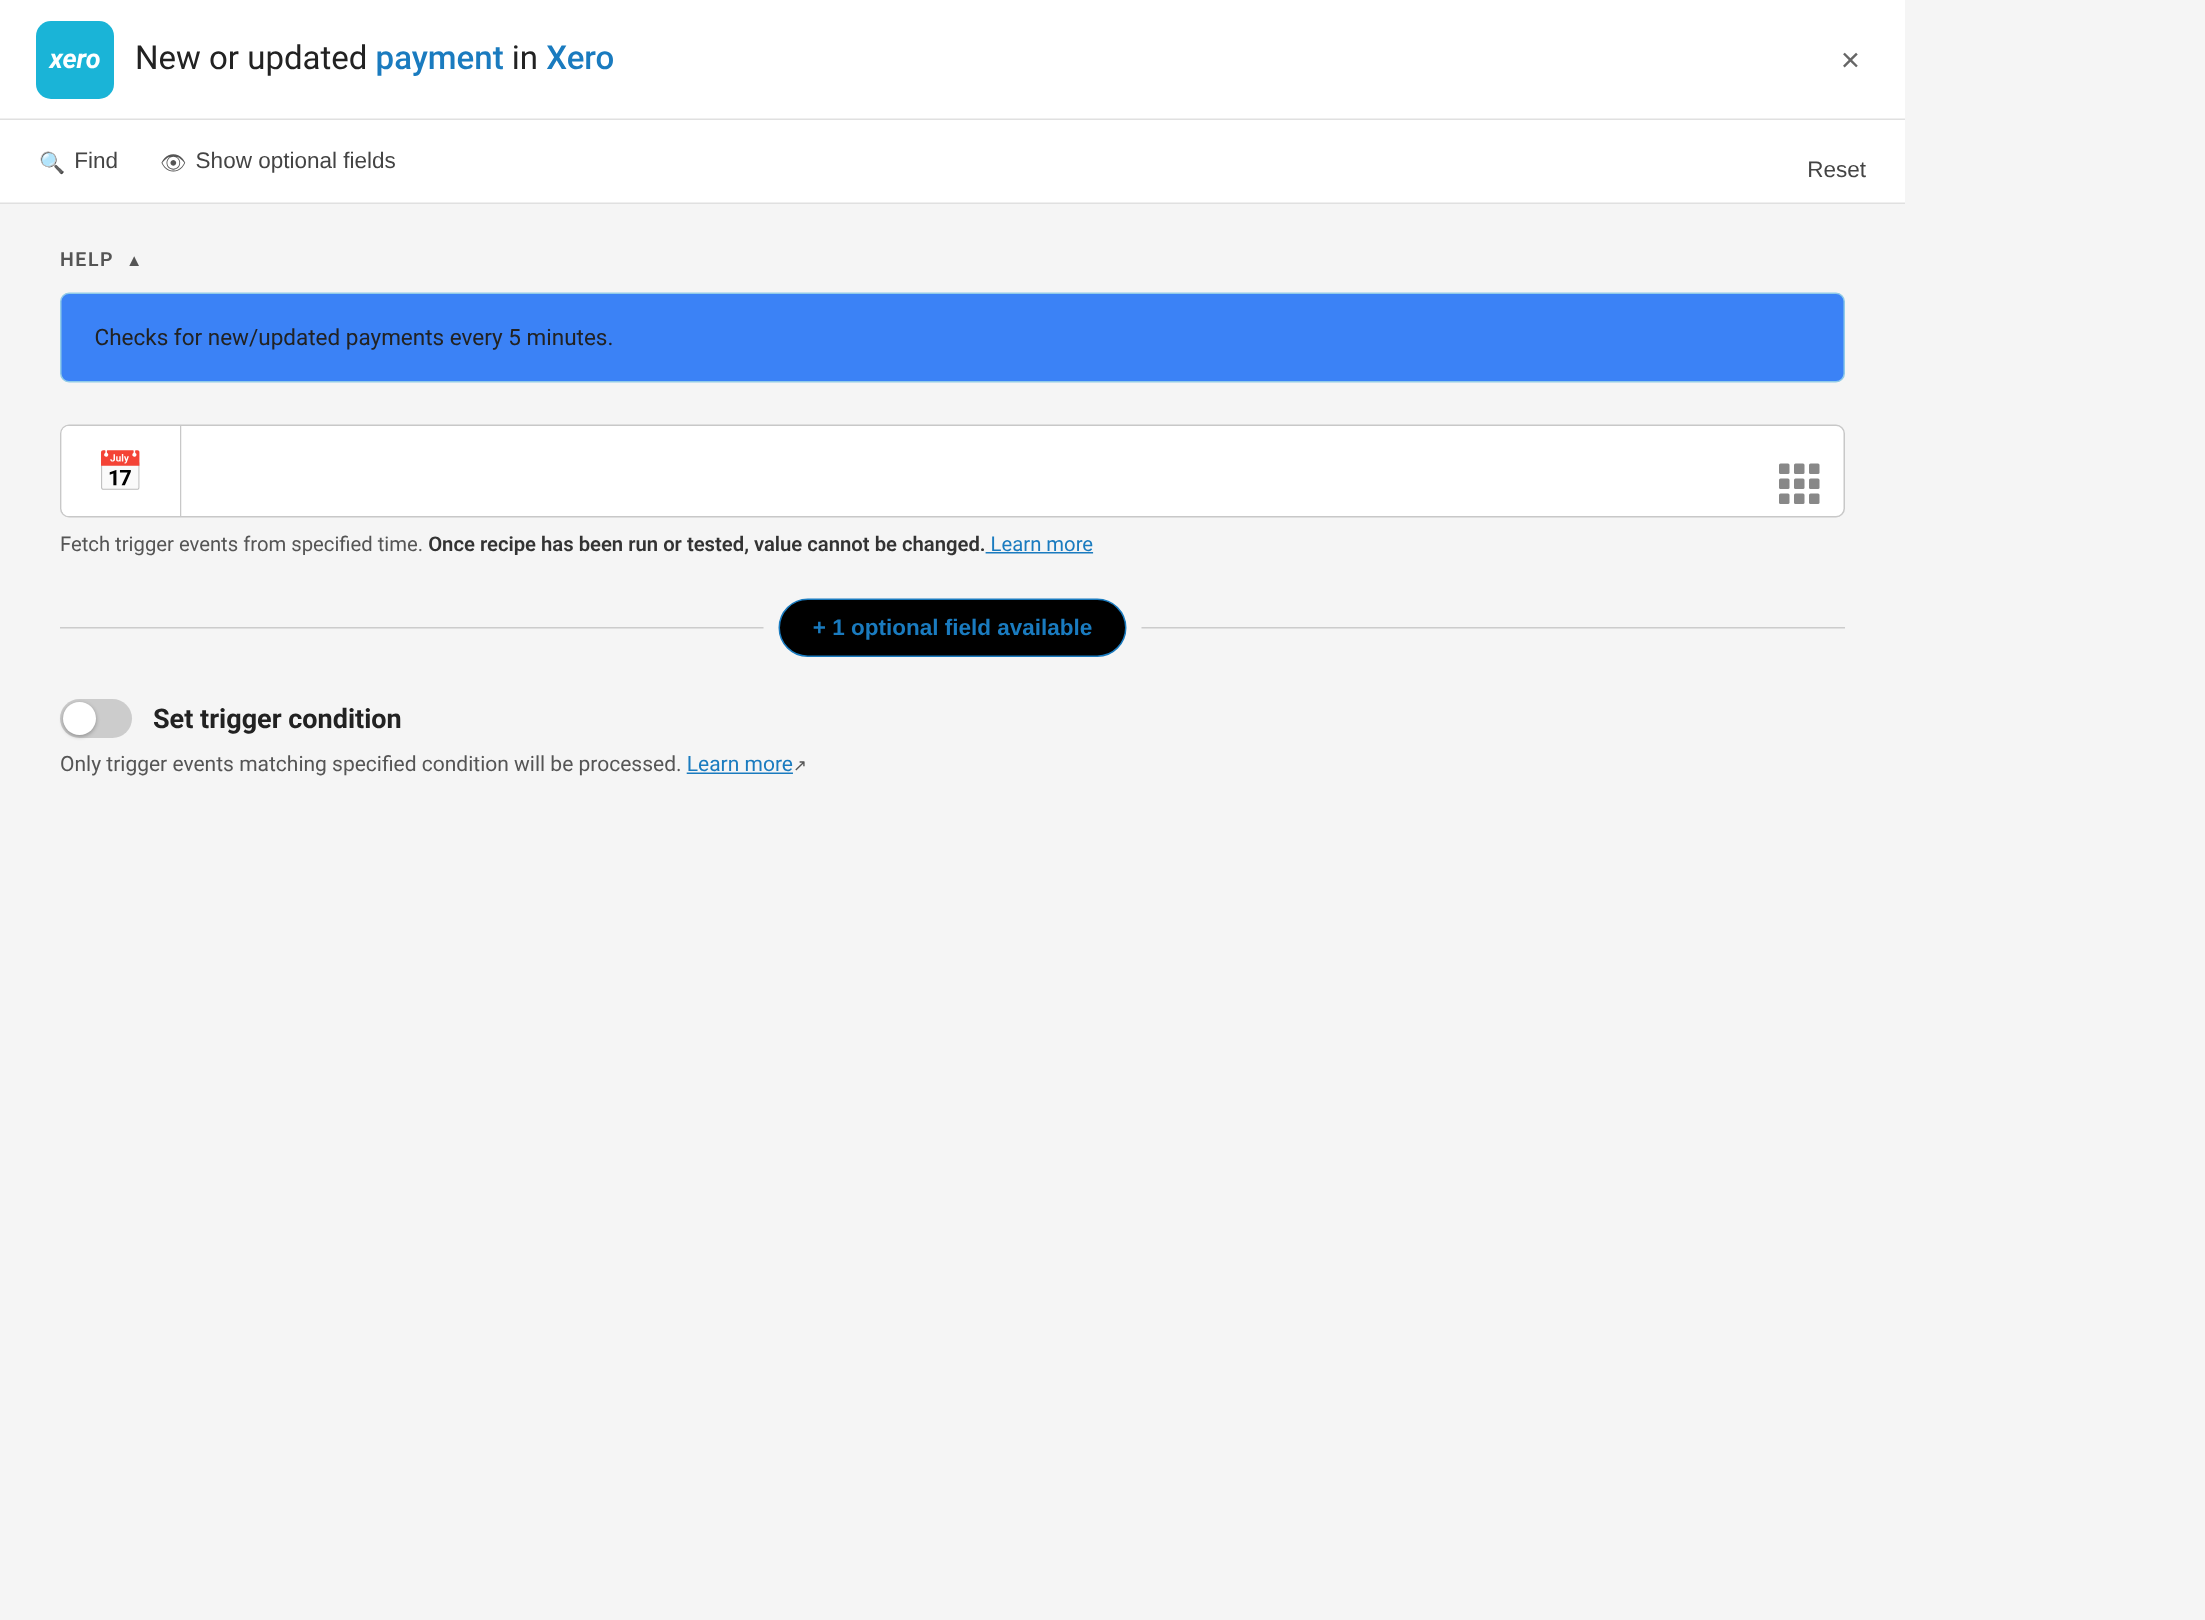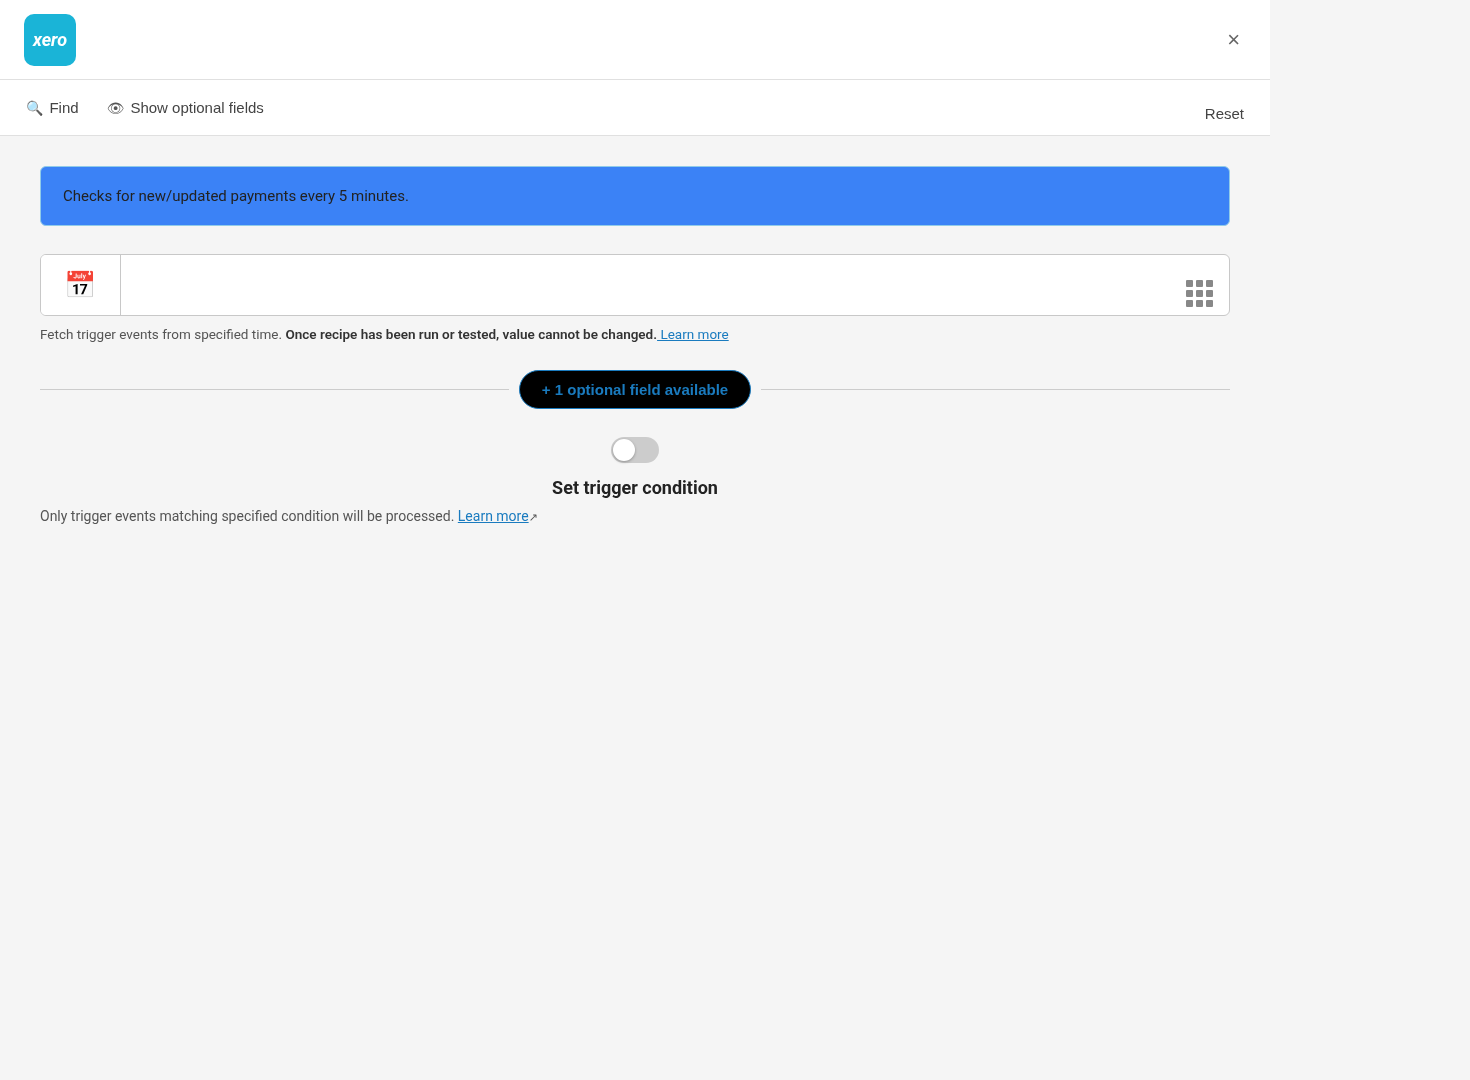--- a/index.html
+++ b/index.html
@@ -247,21 +247,20 @@
     
     .trigger-section {
       display: flex;
       flex-direction: column;
       gap: 10px;
     }
     .trigger-header {
       display: flex;
       align-items: center;
       gap: 14px;
-      flex-direction: column;
     }
     .toggle-switch {
       width: 48px;
       height: 26px;
       background: #ccc;
       border-radius: 13px;
       position: relative;
       cursor: pointer;
       flex-shrink: 0;
     }
@@ -297,20 +296,23 @@
     }
   </style>
 </head>
 <body>
 
 <div class="header">
   <div class="header-left">
     <div class="xero-logo">
       <span class="xero-logo-text">xero</span>
     </div>
+    <span class="header-title">
+      <span>New or updated </span><span class="payment">payment</span><span> in </span><span class="xero">Xero</span>
+    </span>
   </div>
   <button class="close-btn">×</button>
 </div>
 
 <div class="toolbar">
   <div class="toolbar-left">
     <button class="toolbar-btn">
       <span class="toolbar-icon">🔍</span>
       <span>Find</span>
     </button>
@@ -318,20 +320,24 @@
       <span class="toolbar-icon">👁</span>
       <span>Show optional fields</span>
     </button>
   </div>
   <button class="reset-btn">Reset</button>
 </div>
 
 <div class="main">
 
   <div class="help-section">
+    <div class="help-header">
+      <span>HELP</span>
+      <span class="help-chevron">▲</span>
+    </div>
     <div class="help-box">
       <span>Checks for new/updated payments every 5 minutes.</span>
     </div>
   </div>
 
   <div class="form-section">
     <div class="input-row">
       <div class="input-icon-area">
         <span class="calendar-icon">📅</span>
       </div>

